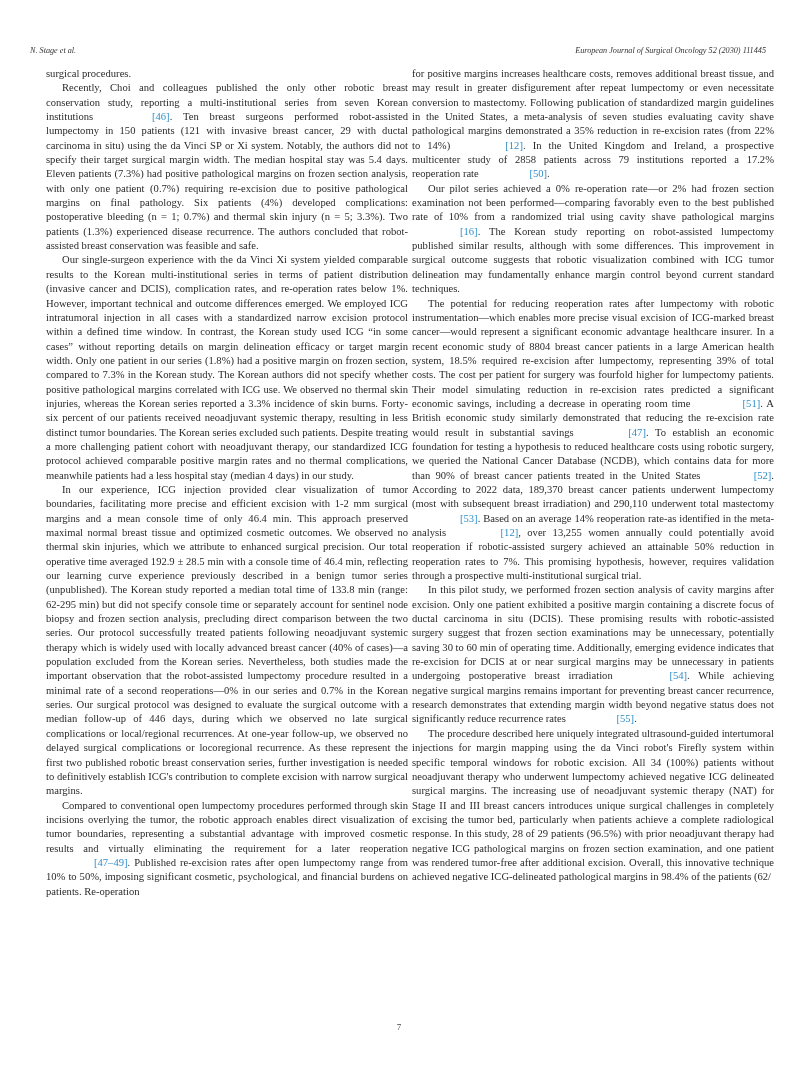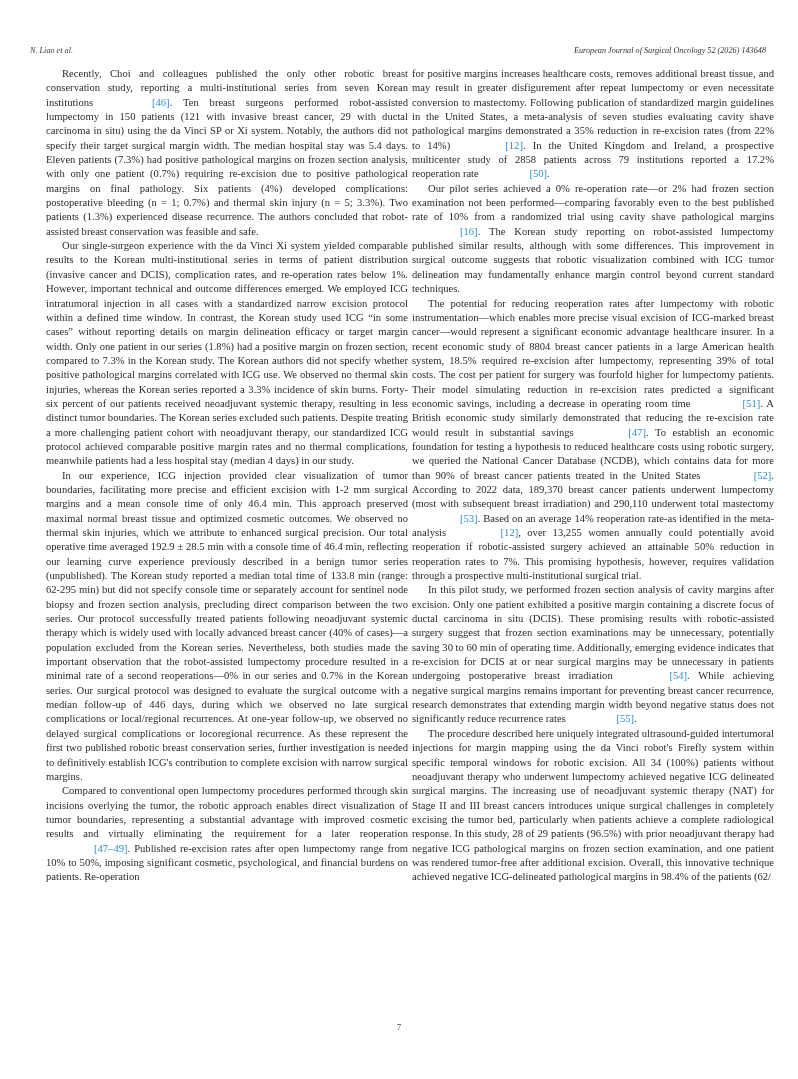--- a/index.html
+++ b/index.html
@@ -14,24 +14,25 @@
   .col-right { left: 412px; }
   .col p { margin: 0; text-indent: 16px; }
   .col p.cont { text-indent: 0; }
   .ref { color: #2f8ec9; margin-left: 48px; }
   .page-number { position: absolute; top: 1022px; left: 0; width: 798px; text-align: center;
                  font-size: 9px; color: #444; }
 </style>
 </head>
 <body>
 
-<div class="running-head rh-left">N. Liao et al.</div>
-<div class="running-head rh-right">European Journal of Surgical Oncology 52 (2026) 143648</div>
+<div class="running-head rh-left">N. Stage et al.</div>
+<div class="running-head rh-right">European Journal of Surgical Oncology 52 (2030) 111445</div>
 
 <div class="col col-left">
+    <p class="cont"><span>surgical procedures.</span></p>
     <p><span>Recently, Choi and colleagues published the only other robotic breast conservation study, reporting a multi-institutional series from seven Korean institutions </span><span class="ref">[46]</span><span>. Ten breast surgeons performed robot-assisted lumpectomy in 150 patients (121 with invasive breast cancer, 29 with ductal carcinoma in situ) using the da Vinci SP or Xi system. Notably, the authors did not specify their target surgical margin width. The median hospital stay was 5.4 days. Eleven patients (7.3%) had positive pathological margins on frozen section analysis, with only one patient (0.7%) requiring re-excision due to positive pathological margins on final pathology. Six patients (4%) developed complications: postoperative bleeding (n = 1; 0.7%) and thermal skin injury (n = 5; 3.3%). Two patients (1.3%) experienced disease recurrence. The authors concluded that robot-assisted breast conservation was feasible and safe.</span></p>
     <p><span>Our single-surgeon experience with the da Vinci Xi system yielded comparable results to the Korean multi-institutional series in terms of patient distribution (invasive cancer and DCIS), complication rates, and re-operation rates below 1%. However, important technical and outcome differences emerged. We employed ICG intratumoral injection in all cases with a standardized narrow excision protocol within a defined time window. In contrast, the Korean study used ICG “in some cases” without reporting details on margin delineation efficacy or target margin width. Only one patient in our series (1.8%) had a positive margin on frozen section, compared to 7.3% in the Korean study. The Korean authors did not specify whether positive pathological margins correlated with ICG use. We observed no thermal skin injuries, whereas the Korean series reported a 3.3% incidence of skin burns. Forty-six percent of our patients received neoadjuvant systemic therapy, resulting in less distinct tumor boundaries. The Korean series excluded such patients. Despite treating a more challenging patient cohort with neoadjuvant therapy, our standardized ICG protocol achieved comparable positive margin rates and no thermal complications, meanwhile patients had a less hospital stay (median 4 days) in our study.</span></p>
     <p><span>In our experience, ICG injection provided clear visualization of tumor boundaries, facilitating more precise and efficient excision with 1-2 mm surgical margins and a mean console time of only 46.4 min. This approach preserved maximal normal breast tissue and optimized cosmetic outcomes. We observed no thermal skin injuries, which we attribute to enhanced surgical precision. Our total operative time averaged 192.9 ± 28.5 min with a console time of 46.4 min, reflecting our learning curve experience previously described in a benign tumor series (unpublished). The Korean study reported a median total time of 133.8 min (range: 62-295 min) but did not specify console time or separately account for sentinel node biopsy and frozen section analysis, precluding direct comparison between the two series. Our protocol successfully treated patients following neoadjuvant systemic therapy which is widely used with locally advanced breast cancer (40% of cases)—a population excluded from the Korean series. Nevertheless, both studies made the important observation that the robot-assisted lumpectomy procedure resulted in a minimal rate of a second reoperations—0% in our series and 0.7% in the Korean series. Our surgical protocol was designed to evaluate the surgical outcome with a median follow-up of 446 days, during which we observed no late surgical complications or local/regional recurrences. At one-year follow-up, we observed no delayed surgical complications or locoregional recurrence. As these represent the first two published robotic breast conservation series, further investigation is needed to definitively establish ICG's contribution to complete excision with narrow surgical margins.</span></p>
     <p><span>Compared to conventional open lumpectomy procedures performed through skin incisions overlying the tumor, the robotic approach enables direct visualization of tumor boundaries, representing a substantial advantage with improved cosmetic results and virtually eliminating the requirement for a later reoperation </span><span class="ref">[47–49]</span><span>. Published re-excision rates after open lumpectomy range from 10% to 50%, imposing significant cosmetic, psychological, and financial burdens on patients. Re-operation</span></p>
   </div>
 <div class="col col-right">
     <p class="cont"><span>for positive margins increases healthcare costs, removes additional breast tissue, and may result in greater disfigurement after repeat lumpectomy or even necessitate conversion to mastectomy. Following publication of standardized margin guidelines in the United States, a meta-analysis of seven studies evaluating cavity shave pathological margins demonstrated a 35% reduction in re-excision rates (from 22% to 14%) </span><span class="ref">[12]</span><span>. In the United Kingdom and Ireland, a prospective multicenter study of 2858 patients across 79 institutions reported a 17.2% reoperation rate </span><span class="ref">[50]</span><span>.</span></p>
     <p><span>Our pilot series achieved a 0% re-operation rate—or 2% had frozen section examination not been performed—comparing favorably even to the best published rate of 10% from a randomized trial using cavity shave pathological margins </span><span class="ref">[16]</span><span>. The Korean study reporting on robot-assisted lumpectomy published similar results, although with some differences. This improvement in surgical outcome suggests that robotic visualization combined with ICG tumor delineation may fundamentally enhance margin control beyond current standard techniques.</span></p>
     <p><span>The potential for reducing reoperation rates after lumpectomy with robotic instrumentation—which enables more precise visual excision of ICG-marked breast cancer—would represent a significant economic advantage healthcare insurer. In a recent economic study of 8804 breast cancer patients in a large American health system, 18.5% required re-excision after lumpectomy, representing 39% of total costs. The cost per patient for surgery was fourfold higher for lumpectomy patients. Their model simulating reduction in re-excision rates predicted a significant economic savings, including a decrease in operating room time </span><span class="ref">[51]</span><span>. A British economic study similarly demonstrated that reducing the re-excision rate would result in substantial savings </span><span class="ref">[47]</span><span>. To establish an economic foundation for testing a hypothesis to reduced healthcare costs using robotic surgery, we queried the National Cancer Database (NCDB), which contains data for more than 90% of breast cancer patients treated in the United States </span><span class="ref">[52]</span><span>. According to 2022 data, 189,370 breast cancer patients underwent lumpectomy (most with subsequent breast irradiation) and 290,110 underwent total mastectomy </span><span class="ref">[53]</span><span>. Based on an average 14% reoperation rate-as identified in the meta-analysis </span><span class="ref">[12]</span><span>, over 13,255 women annually could potentially avoid reoperation if robotic-assisted surgery achieved an attainable 50% reduction in reoperation rates to 7%. This promising hypothesis, however, requires validation through a prospective multi-institutional surgical trial.</span></p>
     <p><span>In this pilot study, we performed frozen section analysis of cavity margins after excision. Only one patient exhibited a positive margin containing a discrete focus of ductal carcinoma in situ (DCIS). These promising results with robotic-assisted surgery suggest that frozen section examinations may be unnecessary, potentially saving 30 to 60 min of operating time. Additionally, emerging evidence indicates that re-excision for DCIS at or near surgical margins may be unnecessary in patients undergoing postoperative breast irradiation </span><span class="ref">[54]</span><span>. While achieving negative surgical margins remains important for preventing breast cancer recurrence, research demonstrates that extending margin width beyond negative status does not significantly reduce recurrence rates </span><span class="ref">[55]</span><span>.</span></p>

